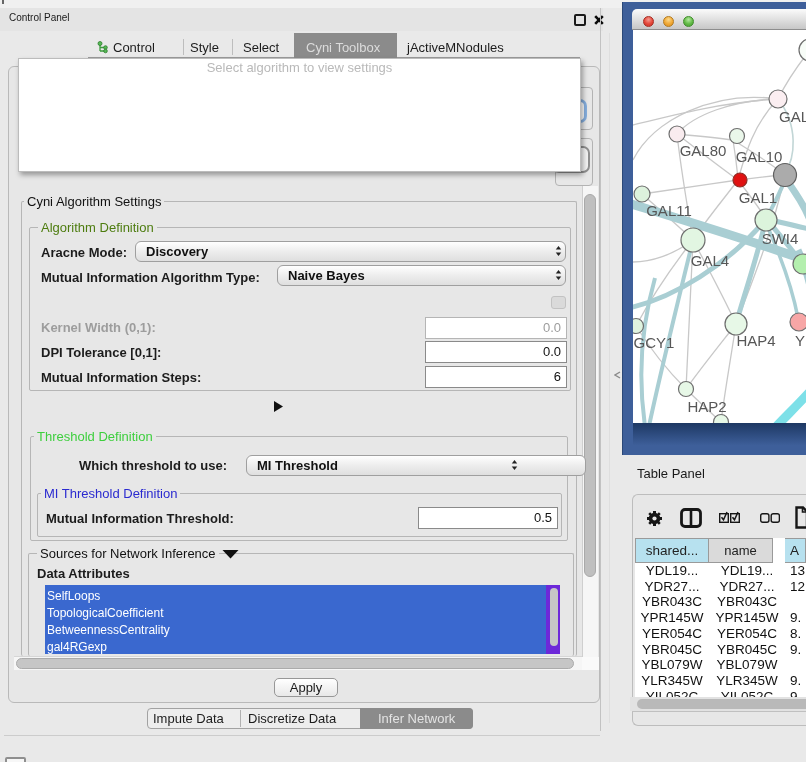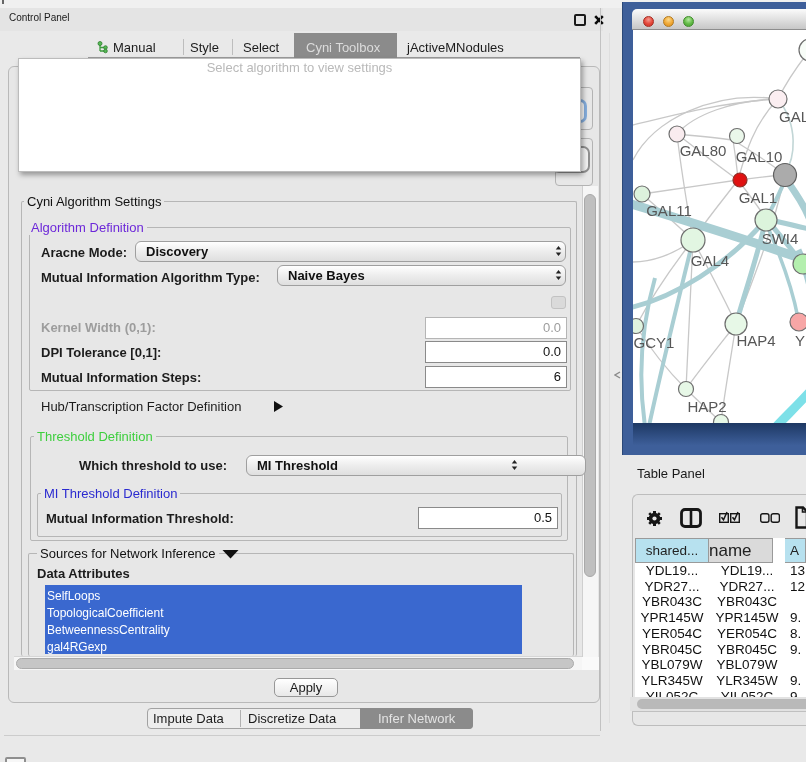--- a/index.html
+++ b/index.html
@@ -33,21 +33,21 @@
 </svg>
 
 <div class="abs" style="left:88px;top:57px;width:492px;height:1px;background:#9b9b9b"></div>
 <div class="abs" style="left:294px;top:33px;width:103px;height:25px;background:#8b8b8b;"></div>
 <svg class="abs" style="left:95px;top:40px" width="15" height="15" viewBox="0 0 15 15">
   <path d="M5 4 L5 11 M5 11 L10 11 M5 7.5 L10 7.5" stroke="#3d9b3d" stroke-width="1.3" fill="none"></path>
   <circle cx="5" cy="3.5" r="2" fill="#57b957" stroke="#2c7c2c" stroke-width="0.8"></circle>
   <circle cx="10.5" cy="7.5" r="1.8" fill="#57b957" stroke="#2c7c2c" stroke-width="0.8"></circle>
   <circle cx="10.5" cy="11" r="1.8" fill="#57b957" stroke="#2c7c2c" stroke-width="0.8"></circle>
 </svg>
-<div class="abs" style="left:113px;top:40px;font-size:13px;color:#1c1c1c;">Manual</div>
+<div class="abs" style="left:113px;top:40px;font-size:13px;color:#1c1c1c;">Control</div>
 <div class="abs" style="left:183px;top:39px;width:1px;height:16px;background:#bdbdbd"></div>
 <div class="abs" style="left:190px;top:40px;font-size:13px;color:#1c1c1c;">Style</div>
 <div class="abs" style="left:232px;top:39px;width:1px;height:16px;background:#bdbdbd"></div>
 <div class="abs" style="left:243px;top:40px;font-size:13px;color:#1c1c1c;">Select</div>
 <div class="abs" style="left:306px;top:40px;font-size:13px;color:#dcdcdc;">Cyni Toolbox</div>
 <div class="abs" style="left:407px;top:40px;font-size:13px;color:#1c1c1c;">jActiveMNodules</div>
 
 <div class="abs" style="left:8px;top:66px;width:592px;height:637px;background:#e7e7e7;border:1px solid #b9b9b9;border-radius:6px;"></div>
 
 <div class="abs" style="left:560px;top:87px;width:33px;height:43px;border:1px solid #b3b3b3;border-radius:4px;"></div>
@@ -59,21 +59,21 @@
 <div class="abs" style="left:584px;top:194px;width:12px;height:383px;background:#bfbfbf;border:1px solid #a9a9a9;border-radius:6px;"></div>
 
 <div class="abs" style="left:14px;top:656px;width:568px;height:14px;background:#f6f6f6;border-top:1px solid #d6d6d6;"></div>
 <div class="abs" style="left:16px;top:658px;width:558px;height:11px;background:#c6c6c6;border:1px solid #ababab;border-radius:6px;"></div>
 <div class="abs" style="left:582px;top:657px;width:17px;height:13px;background:#fafafa;"></div>
 
 <div class="grp" style="left:21px;top:201px;width:556px;height:455px;border-bottom:none;"></div>
 <div class="grpt" style="left:24px;top:194px;color:#111;">Cyni Algorithm Settings</div>
 
 <div class="grp" style="left:29px;top:227px;width:542px;height:164px;"></div>
-<div class="grpt" style="left:28px;top:220px;color:#6d28d9;">Algorithm Definition</div>
+<div class="grpt" style="left:38px;top:220px;color:#4d7c0f;">Algorithm Definition</div>
 
 <div class="lbl abs" style="left:41px;top:245px;">Aracne Mode:</div>
 <div class="combo" style="left:135px;top:241px;width:431px;">Discovery</div>
 <svg class="spin" style="left:555px;top:244px" width="9" height="15" viewBox="0 0 9 15">
  <path d="M4.5 1 L8 5.5 L1 5.5 Z" fill="#222"></path>
       <path d="M4.5 14 L8 9.5 L1 9.5 Z" fill="#222"></path>
 </svg>
 <div class="lbl abs" style="left:41px;top:270px;">Mutual Information Algorithm Type:</div>
 <div class="combo" style="left:277px;top:265px;width:289px;">Naive Bayes</div>
 <svg class="spin" style="left:555px;top:268px" width="9" height="15" viewBox="0 0 9 15">
@@ -81,21 +81,20 @@
       <path d="M4.5 14 L8 9.5 L1 9.5 Z" fill="#222"></path>
 </svg>
 <div class="abs" style="left:551px;top:296px;width:15px;height:13px;background:#dadada;border:1px solid #c2c2c2;border-radius:3px;"></div>
 <div class="lbl dis abs" style="left:41px;top:320px;">Kernel Width (0,1):</div>
 <div class="inp" style="left:425px;top:317px;width:142px;border:1px solid #b5b5b5;color:#9d9d9d;">0.0</div>
 <div class="lbl abs" style="left:41px;top:345px;">DPI Tolerance [0,1]:</div>
 <div class="inp" style="left:425px;top:341px;width:142px;border:1px solid #8a8a8a;color:#111;">0.0</div>
 <div class="lbl abs" style="left:41px;top:370px;">Mutual Information Steps:</div>
 <div class="inp" style="left:425px;top:366px;width:142px;border:1px solid #8a8a8a;color:#111;">6</div>
 
-<div class="abs" style="left:41px;top:399px;font-size:13px;color:#1c1c1c;">Hub/Transcription Factor Definition</div>
 <svg class="abs" style="left:273px;top:400px" width="11" height="13" viewBox="0 0 11 13">
  <path d="M1 1 L10 6.5 L1 12 Z" fill="#111"></path>
 </svg>
 
 <div class="grp" style="left:30px;top:436px;width:538px;height:105px;"></div>
 <div class="grpt" style="left:34px;top:429px;color:#3ecf3e;">Threshold Definition</div>
 <div class="lbl abs" style="left:79px;top:458px;">Which threshold to use:</div>
 <div class="combo" style="left:238px;top:455px;width:340px;margin-left:8px;">MI Threshold</div>
 <svg class="spin" style="left:511px;top:458px" width="9" height="15" viewBox="0 0 9 15">
  <path d="M4.5 1 L8 5.5 L1 5.5 Z" fill="#222"></path>
@@ -106,21 +105,21 @@
 <div class="grpt" style="left:41px;top:486px;color:#2a2ad0;">MI Threshold Definition</div>
 <div class="lbl abs" style="left:46px;top:511px;">Mutual Information Threshold:</div>
 <div class="inp" style="left:418px;top:507px;width:140px;border:1px solid #8a8a8a;color:#111;">0.5</div>
 
 <div class="grp" style="left:28px;top:553px;width:546px;height:103px;border-bottom:none;"></div>
 <div class="grpt" style="left:37px;top:546px;color:#111;">Sources for Network Inference</div>
 <svg class="abs" style="left:222px;top:549px" width="17" height="10" viewBox="0 0 17 10">
  <path d="M0.5 1 L16.5 1 L8.5 9.5 Z" fill="#111"></path>
 </svg>
 <div class="lbl abs" style="left:37px;top:566px;">Data Attributes</div>
-<div class="abs" style="left:45px;top:585px;width:477px;height:69px;background:#ec4899;overflow:hidden;">
+<div class="abs" style="left:45px;top:585px;width:515px;height:69px;background:#6d28d9;overflow:hidden;">
   <div style="position:absolute;left:0;top:0;width:501px;height:69px;background:#3a68cf;"></div>
   <div style="position:absolute;left:2px;top:3px;font-size:12px;color:#fff;line-height:17px;">SelfLoops<br>TopologicalCoefficient<br>BetweennessCentrality<br>gal4RGexp</div>
   <div style="position:absolute;left:505px;top:3px;width:8px;height:58px;background:#c6c6c6;border-radius:4px;"></div>
 </div>
 
 <div class="abs" style="left:274px;top:678px;width:64px;height:19px;border:1px solid #979797;border-radius:5px;background:linear-gradient(#ffffff,#e8e8e8);text-align:center;font-size:13px;line-height:18px;color:#1a1a1a;">Apply</div>
 
 <div class="abs" style="left:147px;top:708px;width:326px;height:21px;border:1px solid #a2a2a2;border-radius:4px;background:#ededed;"></div>
 <div class="abs" style="left:360px;top:708px;width:113px;height:21px;background:#8b8b8b;border-radius:0 4px 4px 0;"></div>
 <div class="abs" style="left:153px;top:711px;font-size:13px;color:#1c1c1c;">Impute Data</div>
@@ -255,21 +254,21 @@
   <rect x="0.7" y="0.7" width="8.2" height="8.6" rx="2" fill="none" stroke="#161616" stroke-width="1.4"></rect>
   <rect x="11.2" y="0.7" width="8.2" height="8.6" rx="2" fill="none" stroke="#161616" stroke-width="1.4"></rect>
 </svg>
 <svg class="abs" style="left:795px;top:506px" width="12" height="23" viewBox="0 0 12 23">
   <path d="M1.5 1.5 L8 1.5 L12 5.5 L12 21.5 L1.5 21.5 Z" fill="none" stroke="#161616" stroke-width="2.4"></path>
   <path d="M7.5 1.5 L7.5 6 L12 6" fill="none" stroke="#161616" stroke-width="1.6"></path>
 </svg>
 
 <div class="abs" style="left:635px;top:538px;width:171px;height:160px;background:#fff;"></div>
 <div class="abs" style="left:635px;top:538px;width:74px;height:25px;background:#b7e1ef;border:1px solid #9a9a9a;text-align:center;font-size:13.5px;line-height:24px;color:#222;">shared...</div>
-<div class="abs" style="left:709px;top:538px;width:64px;height:25px;background:#dadada;border:1px solid #9a9a9a;border-left:none;font-size:17px;line-height:24px;color:#222;">name</div>
+<div class="abs" style="left:709px;top:538px;width:64px;height:25px;background:#dadada;border:1px solid #9a9a9a;border-left:none;text-align:center;font-size:13px;line-height:24px;color:#222;">name</div>
 <div class="abs" style="left:785px;top:538px;width:21px;height:25px;background:#b7e1ef;border:1px solid #9a9a9a;border-left:none;font-size:13.5px;line-height:24px;color:#222;overflow:hidden;padding-left:5px;">A</div>
 <div class="abs" style="left:635px;top:563px;width:74px;text-align:center;font-size:13.5px;color:#111;line-height:15.7px;">
 YDL19...<br>YDR27...<br>YBR043C<br>YPR145W<br>YER054C<br>YBR045C<br>YBL079W<br>YLR345W<br>YIL052C</div>
 <div class="abs" style="left:709px;top:563px;width:76px;text-align:center;font-size:13.5px;color:#111;line-height:15.7px;">
 YDL19...<br>YDR27...<br>YBR043C<br>YPR145W<br>YER054C<br>YBR045C<br>YBL079W<br>YLR345W<br>YIL052C</div>
 <div class="abs" style="left:790px;top:563px;width:20px;font-size:13.5px;color:#111;line-height:15.7px;">
 13<br>12<br>&nbsp;<br>9.<br>8.<br>9.<br>&nbsp;<br>9.<br>9.</div>
 
 <div class="abs" style="left:630px;top:697px;width:176px;height:14px;background:#e2e2e2;"></div>
 <div class="abs" style="left:637px;top:699px;width:169px;height:10px;background:#b9b9b9;border-radius:5px 0 0 5px;"></div>

